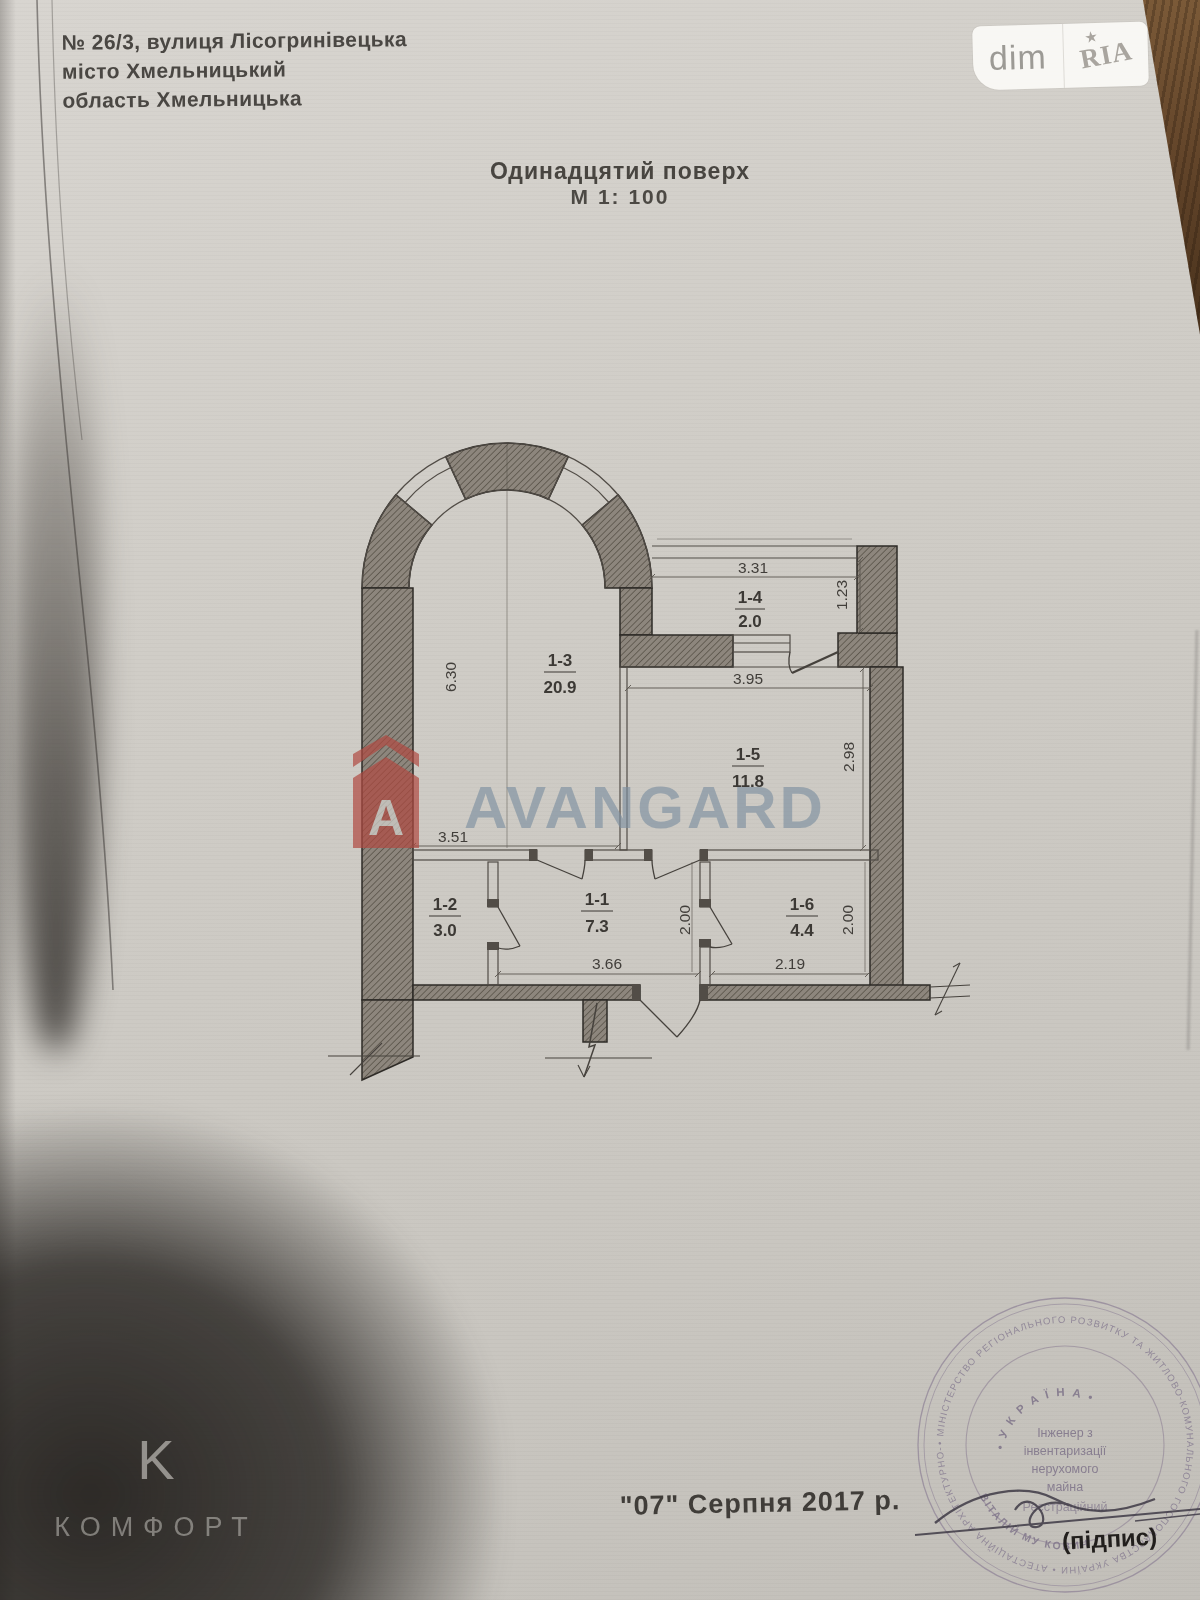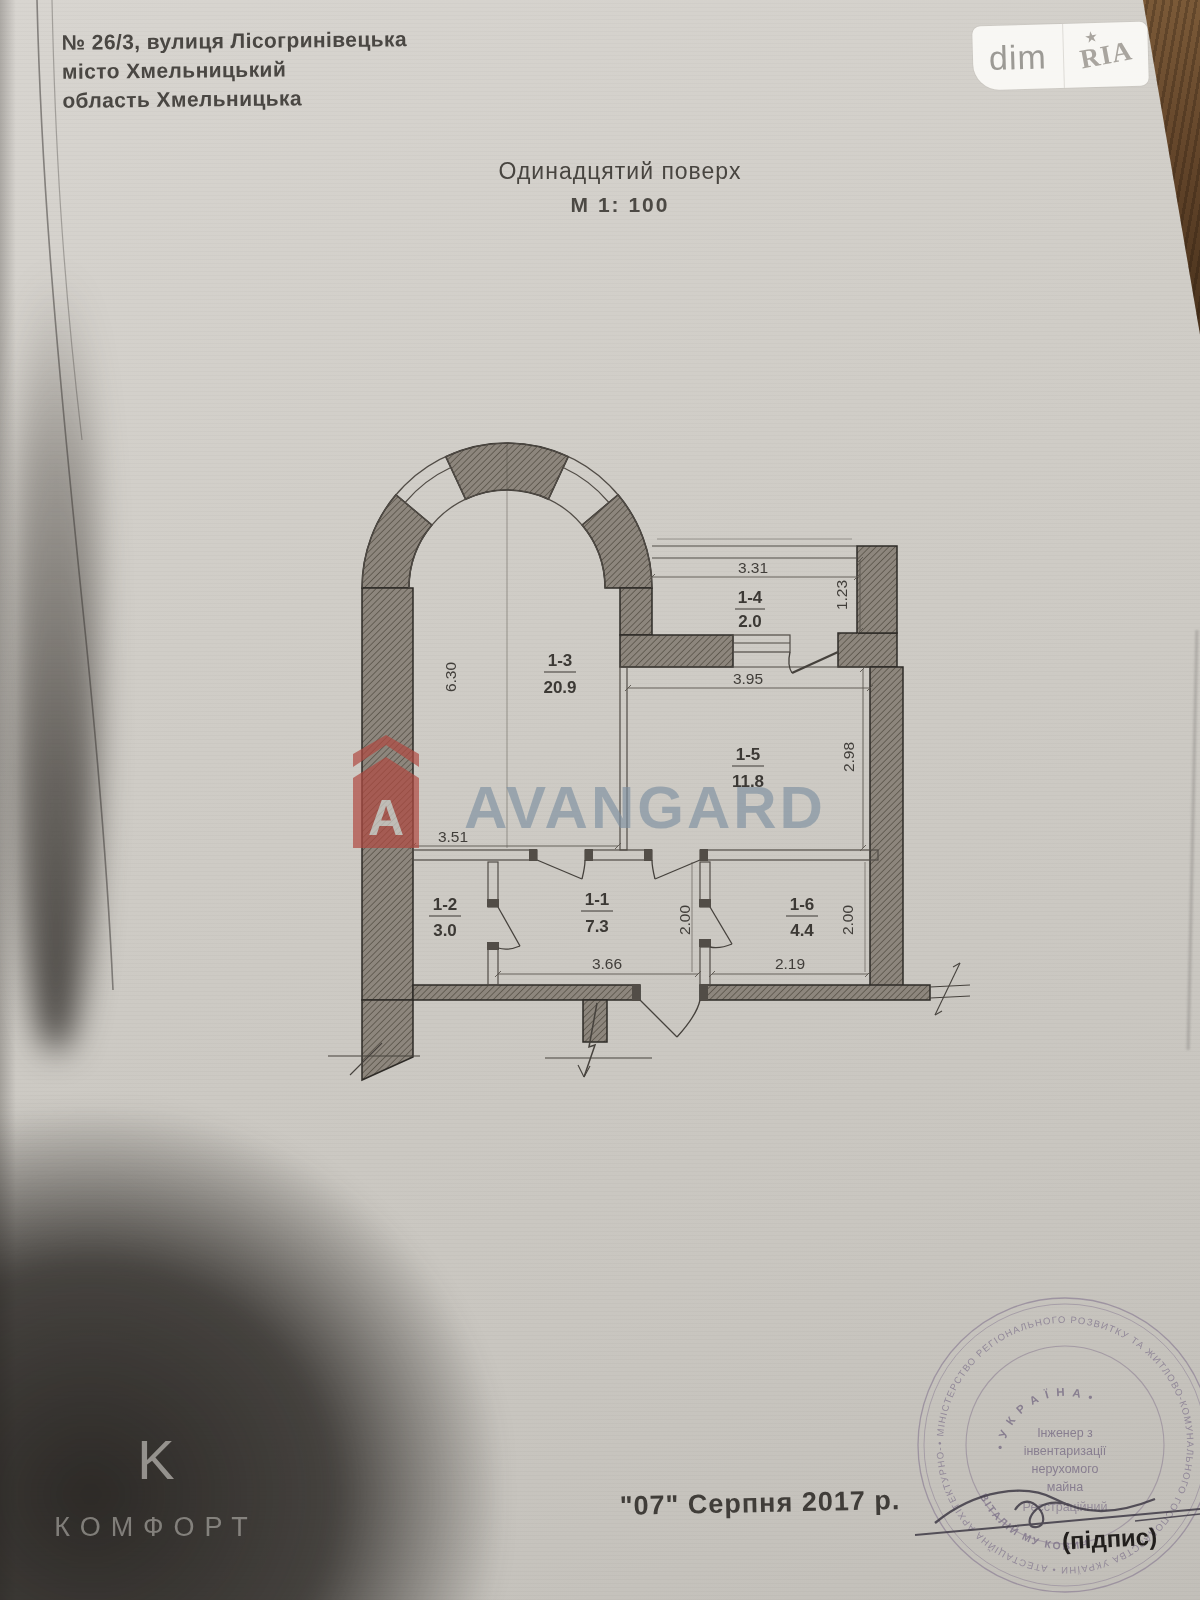--- a/index.html
+++ b/index.html
@@ -14,22 +14,22 @@
     background:linear-gradient(to right,rgba(40,36,33,.25),transparent);}
   .crease-svg{position:absolute;inset:0;z-index:2;pointer-events:none;}
   .wood-corner{position:absolute;right:0;top:0;width:62px;height:345px;z-index:3;
     clip-path:polygon(8% 0,100% 0,100% 97%);
     background:
       repeating-linear-gradient(100deg,rgba(30,18,8,.25) 0 3px,rgba(0,0,0,0) 3px 8px),
       linear-gradient(185deg,#7b5a38 0%,#63452a 45%,#46301b 100%);}
   .address{position:absolute;left:62px;top:26px;z-index:4;transform:rotate(-.6deg);
     font-size:21px;font-weight:700;line-height:29px;letter-spacing:.4px;color:#4a4743;}
   .doc-title{position:absolute;left:410px;top:158px;width:420px;z-index:4;text-align:center;}
-  .doc-title .t1{font-size:23px;font-weight:400;letter-spacing:1px;color:#484540;}
-  .doc-title .t2{font-size:21px;font-weight:700;letter-spacing:2px;color:#4c4944;margin-top:8px;}
+  .doc-title .t1{font-size:23px;font-weight:700;letter-spacing:1px;color:#484540;}
+  .doc-title .t2{font-size:21px;font-weight:700;letter-spacing:2px;color:#4c4944;}
   .badge{position:absolute;left:973px;top:24px;height:64px;z-index:4;display:flex;align-items:stretch;
     background:rgba(250,249,246,.95);border-radius:8px 8px 8px 26px;transform:rotate(-1.6deg);
     box-shadow:0 0 0 1px rgba(0,0,0,.03);}
   .badge .cell{display:flex;align-items:center;justify-content:center;padding:0 16px;}
   .badge .dim{font-size:34px;color:#9c9a95;letter-spacing:1px;}
   .badge .divider{width:1px;background:#dddbd6;}
   .badge .ria-wrap{position:relative;transform:rotate(-9deg);}
   .badge .ria{font-family:"Liberation Serif",serif;font-weight:700;font-size:27px;color:#a9a59f;letter-spacing:1px;}
   .badge .star{position:absolute;left:8px;top:-14px;font-size:15px;color:#a9a59f;}
   .plan-wrap{position:absolute;left:320px;top:415px;width:660px;height:700px;z-index:4;}

